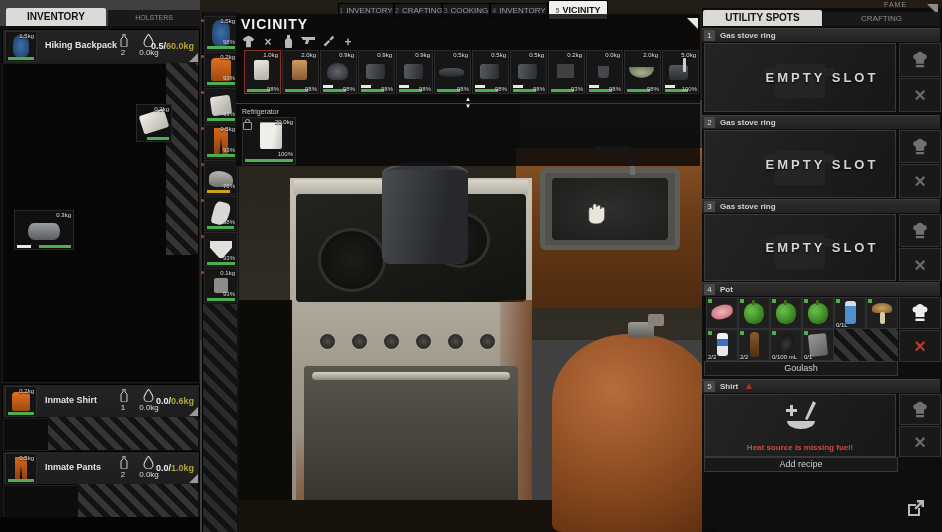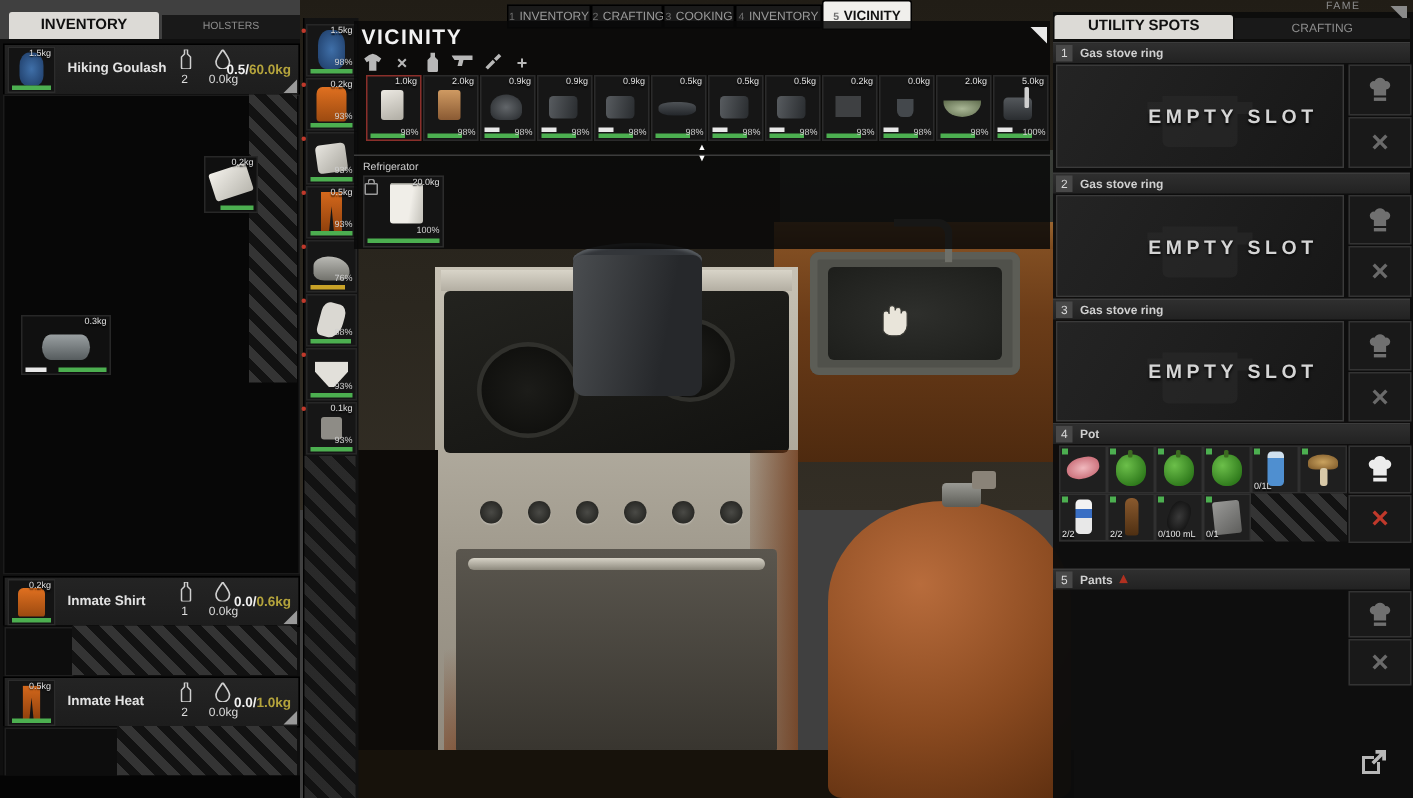--- a/index.html
+++ b/index.html
@@ -179,21 +179,21 @@
   <div class="abs panel" style="left:0;top:26px;width:200px;height:506px"></div>
   <div class="abs tablight" style="left:6px;top:8px;width:100px;height:18px;font-size:10px;line-height:18px">INVENTORY</div>
   <div class="abs tabdark" style="left:108px;top:10px;width:92px;height:16px;font-size:7px;line-height:16px">HOLSTERS</div>
 
   <div class="lrow" style="top:29px;height:33px">
     <div class="itile">
       <div class="eqic" data-icon="backpack-blue"></div>
       <span class="wlab">1.5kg</span>
       <div class="bar" style="left:2px;right:2px;bottom:1px"></div>
     </div>
-    <span class="iname">Hiking Goulash</span>
+    <span class="iname">Hiking Backpack</span>
     <span class="sticon" style="left:116px">
       <svg width="10" height="13" viewBox="0 0 10 13">
           <path d="M4 0h2v3l2 2v7a1 1 0 0 1-1 1H3a1 1 0 0 1-1-1V5l2-2z" fill="none" stroke="#cfcfcf" stroke-width="1"></path>
         </svg>
     </span>
     <span class="stnum" style="left:112px">2</span>
     <span class="sticon" style="left:140px">
       <svg width="11" height="13" viewBox="0 0 11 13">
           <path d="M5.5 0C8 4 10 6 10 8.5A4.5 4.5 0 0 1 1 8.5C1 6 3 4 5.5 0z" fill="none" stroke="#cfcfcf" stroke-width="1.1"></path>
         </svg>
@@ -243,21 +243,21 @@
     <div class="abs" style="left:1px;top:1px;width:44px;height:31px;background:#0d0d0d;border:1px solid #1f1f1f"></div>
     <div class="abs stripes" style="left:46px;top:0;width:150px;height:33px"></div>
   </div>
 
   <div class="lrow" style="top:451px;height:32px">
     <div class="itile">
       <div class="eqic" data-icon="pants-orange"></div>
       <span class="wlab">0.5kg</span>
       <div class="bar" style="left:2px;right:2px;bottom:1px"></div>
     </div>
-    <span class="iname">Inmate Heat</span>
+    <span class="iname">Inmate Pants</span>
     <span class="sticon" style="left:116px">
       <svg width="10" height="13" viewBox="0 0 10 13">
           <path d="M4 0h2v3l2 2v7a1 1 0 0 1-1 1H3a1 1 0 0 1-1-1V5l2-2z" fill="none" stroke="#cfcfcf" stroke-width="1"></path>
         </svg>
     </span>
     <span class="stnum" style="left:112px">2</span>
     <span class="sticon" style="left:140px">
       <svg width="11" height="13" viewBox="0 0 11 13">
           <path d="M5.5 0C8 4 10 6 10 8.5A4.5 4.5 0 0 1 1 8.5C1 6 3 4 5.5 0z" fill="none" stroke="#cfcfcf" stroke-width="1.1"></path>
         </svg>
@@ -573,35 +573,46 @@
   <div class="abs stripes" style="left:834px;top:329px;width:64px;height:32px"></div>
   <div class="rbtn" style="top:297px;height:30px">
       <svg width="24" height="22" viewBox="0 0 24 22">
         <path d="M12 2c-1.8 0-3.3 1-3.9 2.5C6.3 4.2 4.5 5.6 4.5 7.5c0 1.7 1.3 3 3 3.1V15h9v-4.4c1.7-.1 3-1.4 3-3.1 0-1.9-1.8-3.3-3.6-3C15.3 3 13.8 2 12 2z" fill="#ececec"></path>
         <rect x="7.5" y="16.5" width="9" height="2.5" fill="#ececec"></rect>
       </svg>
     </div>
   <div class="rbtn" style="top:330px;height:30px">
       <span class="xglyph red">×</span>
     </div>
+  <div class="recipebar" style="top:361px">Goulash</div>
 
   <div class="shead" style="top:379px">
       <span class="snum">5</span>
-      <span class="stitle">Pants</span>
+      <span class="stitle">Shirt</span>
       <span class="abs" style="left:44px;top:3px;width:6px;height:6px;background:#b03020;clip-path:polygon(50% 0,100% 100%,0 100%)"></span>
     </div>
+  <div class="sbody" style="top:394px;height:61px">
+    <svg class="abs" style="left:72px;top:4px" width="48" height="40" viewBox="0 0 48 40">
+      <path d="M10 22h28a14 8 0 0 1-28 0z" fill="#c8c8c8"></path>
+      <rect x="13" y="6" width="3" height="11" fill="#c8c8c8"></rect>
+        <rect x="9" y="10" width="11" height="3" fill="#c8c8c8"></rect>
+      <path d="M36 2 28 20l2.5 1L39 4z" fill="#c8c8c8"></path>
+    </svg>
+    <div class="warn">Heat source is missing fuel!</div>
+  </div>
   <div class="rbtn" style="top:394px;height:29px">
       <svg width="22" height="20" viewBox="0 0 24 22">
         <path d="M12 2c-1.8 0-3.3 1-3.9 2.5C6.3 4.2 4.5 5.6 4.5 7.5c0 1.7 1.3 3 3 3.1V15h9v-4.4c1.7-.1 3-1.4 3-3.1 0-1.9-1.8-3.3-3.6-3C15.3 3 13.8 2 12 2z" fill="#707070"></path>
         <rect x="7.5" y="16.5" width="9" height="2.5" fill="#707070"></rect>
       </svg>
     </div>
   <div class="rbtn" style="top:426px;height:29px">
       <span class="xglyph">×</span>
     </div>
+  <div class="recipebar" style="top:457px">Add recipe</div>
 
   <div class="abs expand">
     <svg width="24" height="24" viewBox="0 0 24 24">
         <path d="M4 8v12h12v-8h-2v6H6V10h6V8z" fill="#b8b8b8"></path>
         <path d="M13 4h7v7h-2.5V8.2L12 13.7 10.3 12l5.5-5.5H13z" fill="#b8b8b8"></path>
       </svg>
   </div>
 
 </div>
 

